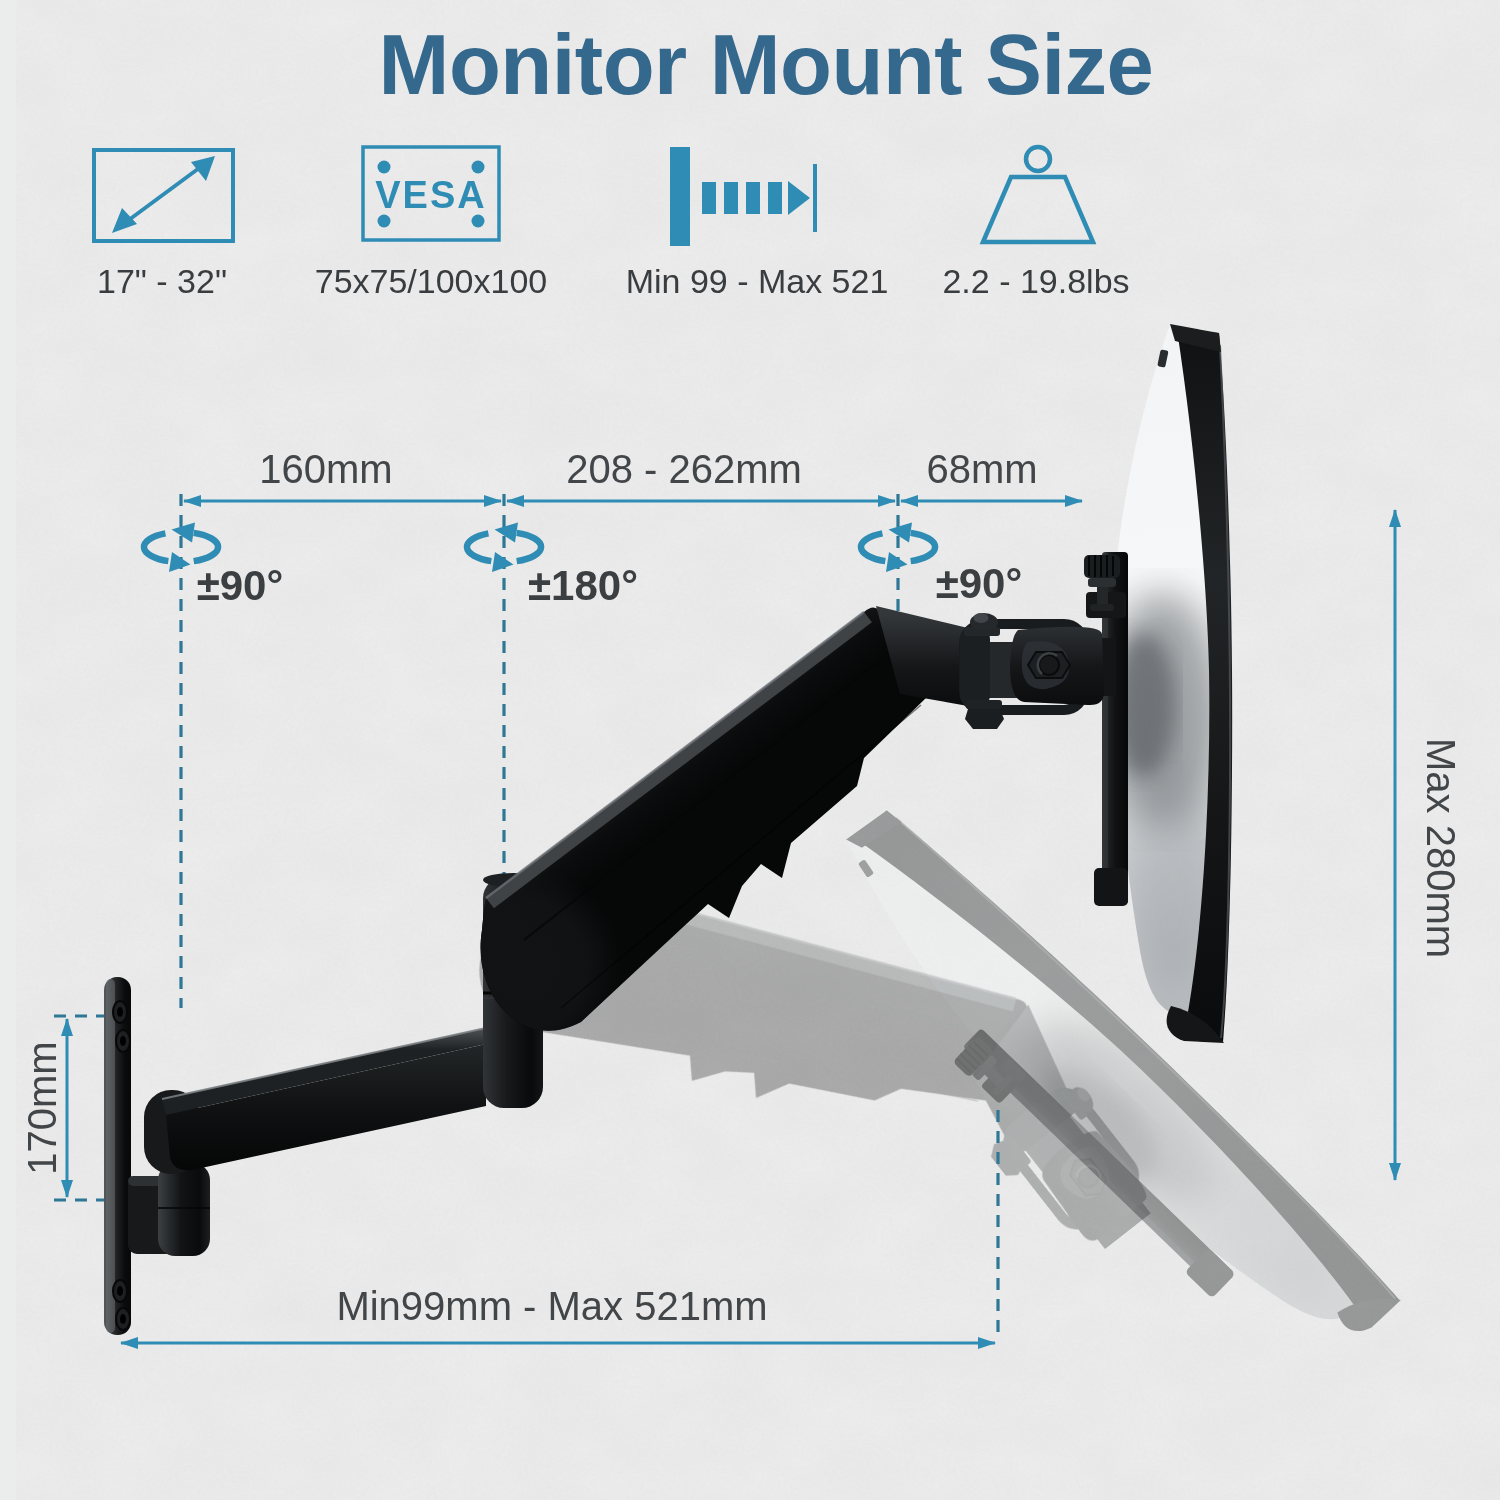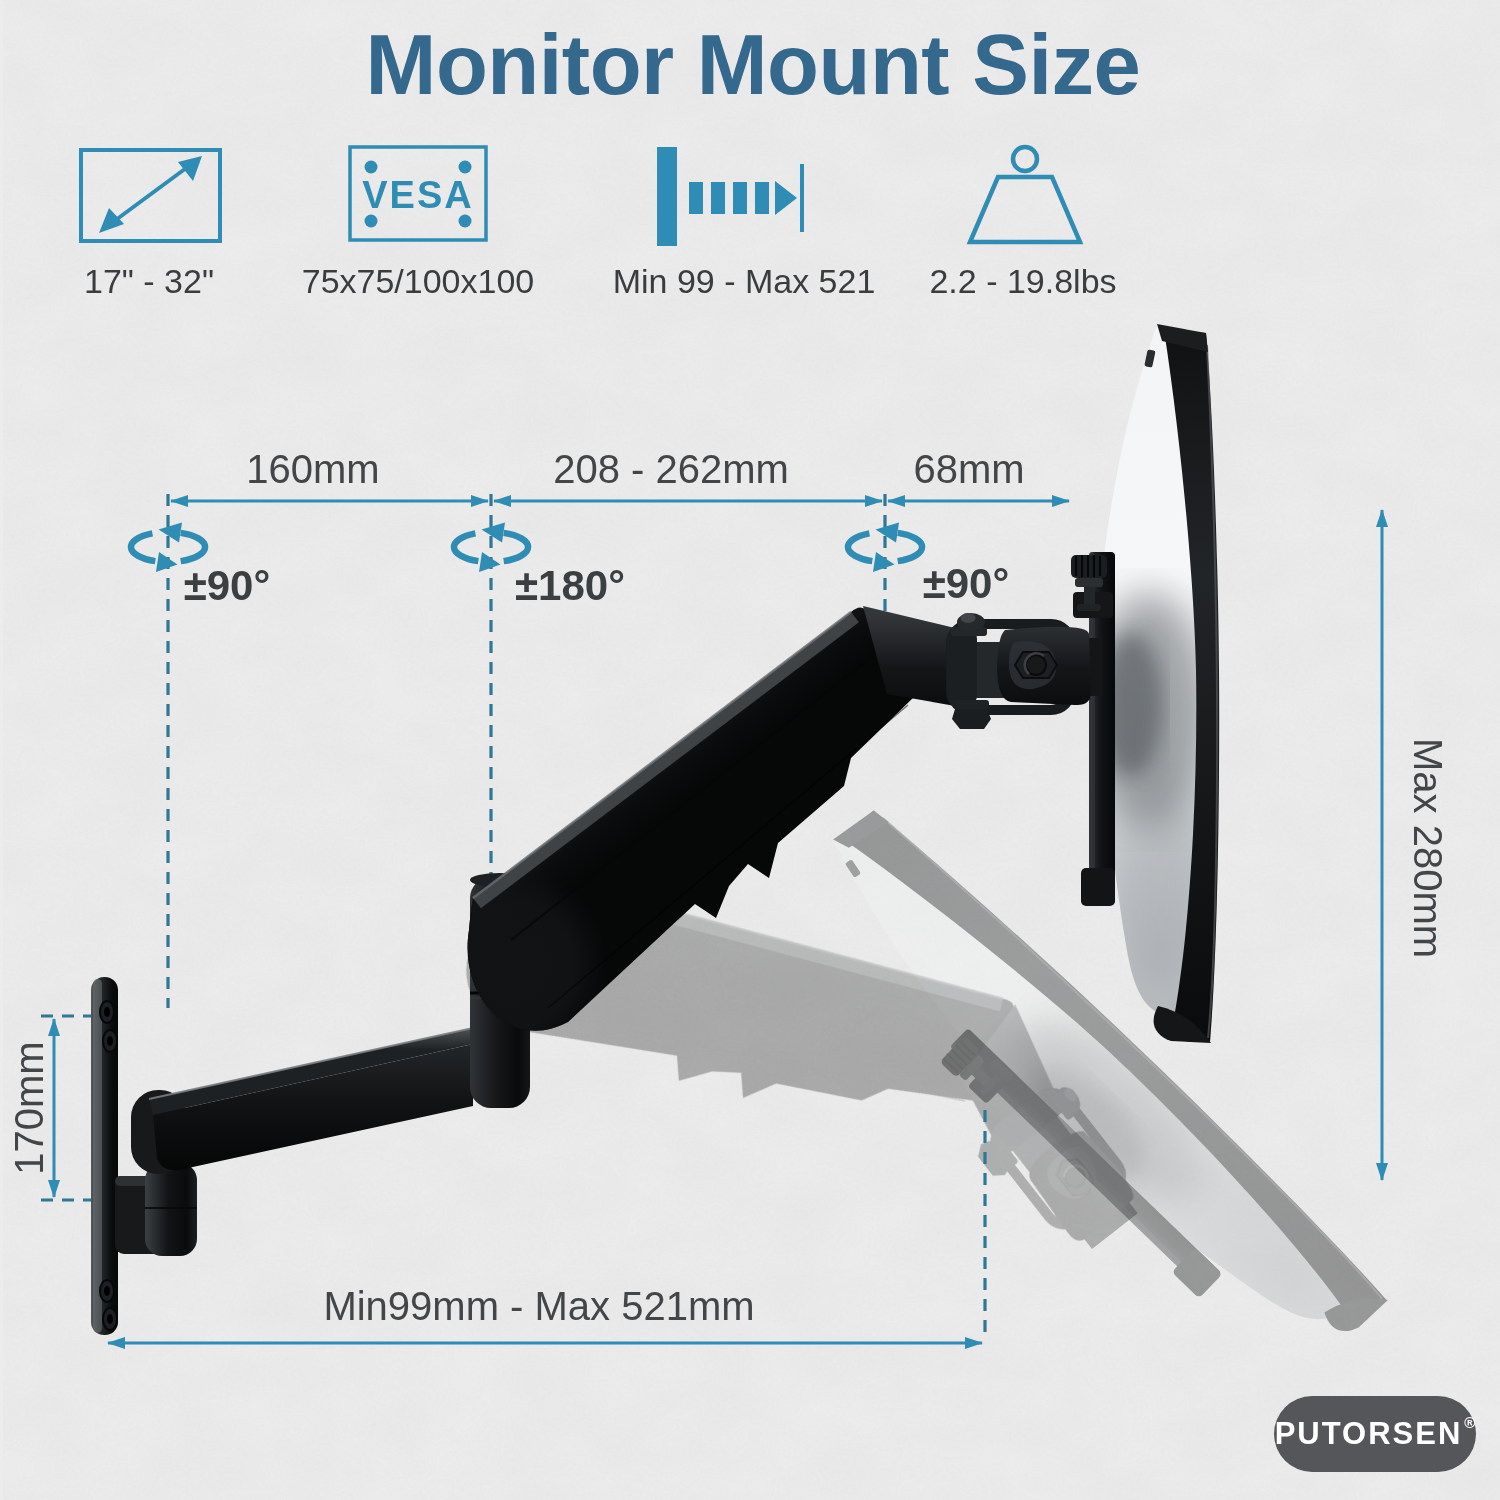--- a/index.html
+++ b/index.html
@@ -2,21 +2,21 @@
 <html style="--accent: #2f8cb4; --title: #35688d; --text: #434649; --bg: #ebecec; --brandbg: #55565a;"><head>
 <meta charset="utf-8">
 <style>
   :root{
     --accent:#2f8cb4; --title:#35688d; --text:#434649; --textbold:#3c3f42;
     --bg:#ebecec; --brandbg:#55565a; --brandtext:#ffffff;
   }
   *{margin:0;padding:0;box-sizing:border-box}
   html,body{width:1500px;height:1500px;overflow:hidden}
   body{background:var(--bg);font-family:"Liberation Sans",sans-serif;position:relative}
-  #stage{position:absolute;left:3px;top:0;width:1184px;height:1500px}
+  #stage{position:absolute;left:16px;top:0;width:1184px;height:1500px}
   .texture{position:absolute;left:0;top:0;width:1500px;height:1500px;pointer-events:none}
   h1.title{
     position:absolute;left:0;top:16px;width:1500px;text-align:center;
     font-size:85px;font-weight:bold;color:var(--title);letter-spacing:-0.5px;
   }
   svg text{font-family:"Liberation Sans",sans-serif}
   .dimtxt{font-size:40px;fill:var(--text)}
   .dimtxtB{font-size:42px;font-weight:bold;fill:var(--textbold)}
   .spectxt{font-size:34px;fill:#3a3d40}
   .vesatxt{font-size:38px;font-weight:bold;fill:var(--accent);letter-spacing:2px}
@@ -323,17 +323,13 @@
       <text class="spectxt" x="741" y="293" text-anchor="middle">Min 99 - Max 521</text>
 
       <g>
         <circle cx="1022" cy="159" r="12" class="acc-s" stroke-width="4.5"></circle>
         <path d="M995,177 L1049,177 L1077,242 L967,242 Z" class="acc-s" stroke-width="4.5" stroke-linejoin="miter"></path>
       </g>
       <text class="spectxt" x="1020" y="293" text-anchor="middle">2.2 - 19.8lbs</text>
     </g>
   </svg>
 
-  <div class="brand">
-    <span>PUTORSEN</span>
-      <sup>®</sup>
-  </div>
 </div>
 
 </body></html>

